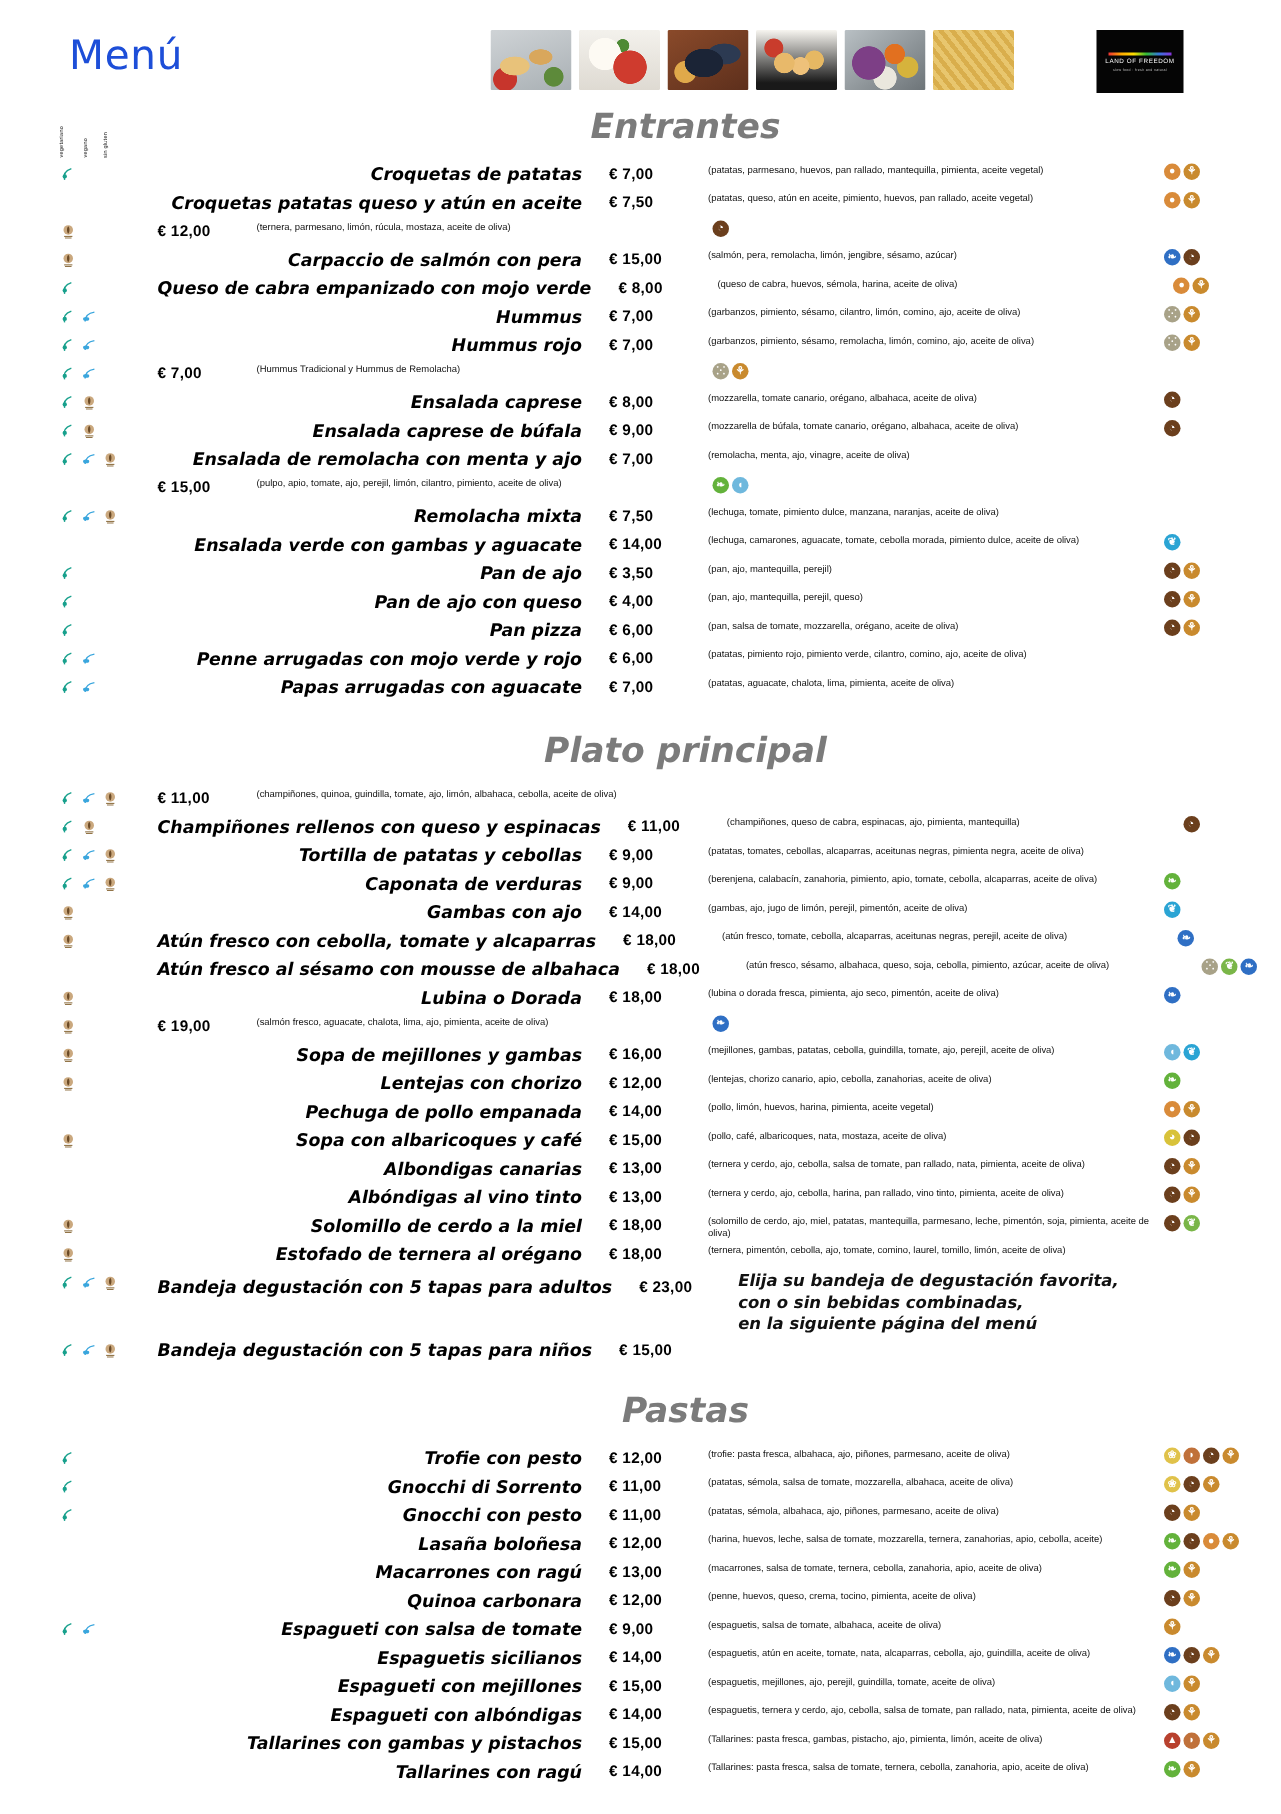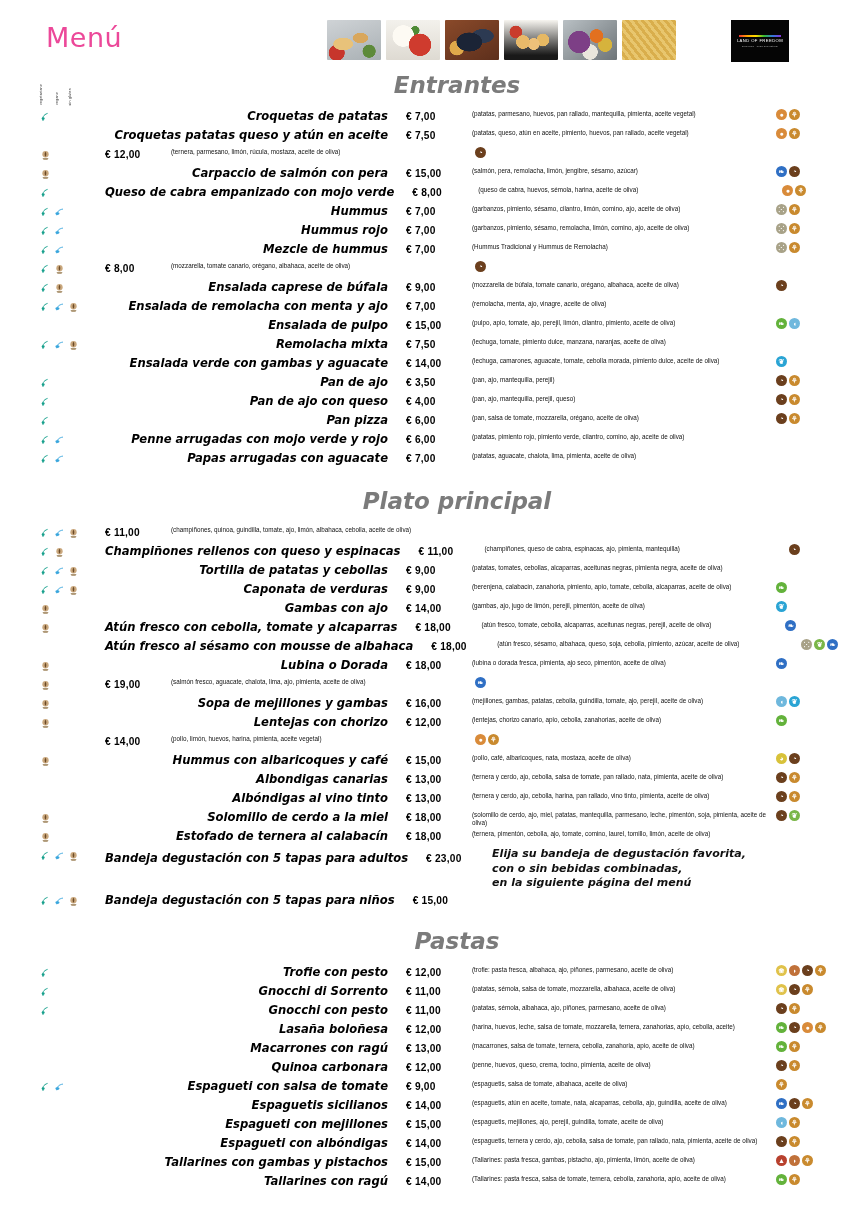--- a/index.html
+++ b/index.html
@@ -16,21 +16,21 @@
   
   .header {
     position: relative;
     height: 70px;
   }
   .menu-title {
     position: absolute;
     left: 46px;
     top: 22px;
     font-size: 27px;
-    color: #ec4899;
+    color: #1d4ed8;
     font-weight: 400;
     letter-spacing: .5px;
     font-family: "DejaVu Sans", sans-serif;
   }
   .photo-strip {
     position: absolute;
     left: 327px;
     top: 20px;
     display: flex;
     gap: 5px;
@@ -371,41 +371,41 @@
         <div class="diet">
           <span class="d-ico"><svg viewBox="0 0 16 16">
               <path d="M11 2C5 4 3 8 4.5 13" stroke="#17a08c" stroke-width="1.4" fill="none"></path>
               <circle cx="4.6" cy="9.6" r="2.1" fill="#17a08c"></circle>
             </svg></span>
           <span class="d-ico"><svg viewBox="0 0 16 16">
               <path d="M13 3C7 4 4 7 4 12" stroke="#3aa6dd" stroke-width="1.4" fill="none"></path>
               <ellipse cx="5" cy="9.6" rx="3" ry="1.9" fill="#3aa6dd"></ellipse>
             </svg></span>
         </div>
-        <div class="name">Mezcle de hummus</div>
         <div class="price">€ 7,00</div>
         <div class="ingr">(Hummus Tradicional y Hummus de Remolacha)</div>
         <div class="allerg">
           <span class="a-ico" style="background: rgb(168, 162, 136);">⁙</span>
           <span class="a-ico" style="background: rgb(201, 138, 46);">⚘</span>
         </div>
       </div>
       <div class="row">
         <div class="diet">
           <span class="d-ico"><svg viewBox="0 0 16 16">
               <path d="M11 2C5 4 3 8 4.5 13" stroke="#17a08c" stroke-width="1.4" fill="none"></path>
               <circle cx="4.6" cy="9.6" r="2.1" fill="#17a08c"></circle>
             </svg></span>
           <span class="d-ico"><svg viewBox="0 0 16 16">
               <circle cx="8" cy="6.2" r="4.6" fill="#caa87e"></circle>
               <path d="M8 2.6c1.6 1.4 1.6 5.8 0 7.2-1.6-1.4-1.6-5.8 0-7.2z" fill="#6b4a26"></path>
               <rect x="4" y="12" width="8" height="1" fill="#8a6a3a"></rect>
               <rect x="4.8" y="13.6" width="6.4" height="0.9" fill="#8a6a3a"></rect>
             </svg></span>
         </div>
+        <div class="name">Ensalada caprese</div>
         <div class="price">€ 8,00</div>
         <div class="ingr">(mozzarella, tomate canario, orégano, albahaca, aceite de oliva)</div>
         <div class="allerg">
           <span class="a-ico" style="background: rgb(107, 63, 29);">◔</span>
         </div>
       </div>
       <div class="row">
         <div class="diet">
           <span class="d-ico"><svg viewBox="0 0 16 16">
               <path d="M11 2C5 4 3 8 4.5 13" stroke="#17a08c" stroke-width="1.4" fill="none"></path>
@@ -442,21 +442,20 @@
               <rect x="4.8" y="13.6" width="6.4" height="0.9" fill="#8a6a3a"></rect>
             </svg></span>
         </div>
         <div class="name">Ensalada de remolacha con menta y ajo</div>
         <div class="price">€ 7,00</div>
         <div class="ingr">(remolacha, menta, ajo, vinagre, aceite de oliva)</div>
         <div class="allerg"></div>
       </div>
       <div class="row">
         <div class="diet"></div>
-        <div class="name">Ensalada de pulpo</div>
         <div class="price">€ 15,00</div>
         <div class="ingr">(pulpo, apio, tomate, ajo, perejil, limón, cilantro, pimiento, aceite de oliva)</div>
         <div class="allerg">
           <span class="a-ico" style="background: rgb(99, 178, 59);">❧</span>
           <span class="a-ico" style="background: rgb(111, 184, 221);">◖</span>
         </div>
       </div>
       <div class="row">
         <div class="diet">
           <span class="d-ico"><svg viewBox="0 0 16 16">
@@ -757,37 +756,38 @@
         </div>
         <div class="name">Lentejas con chorizo</div>
         <div class="price">€ 12,00</div>
         <div class="ingr">(lentejas, chorizo canario, apio, cebolla, zanahorias, aceite de oliva)</div>
         <div class="allerg">
           <span class="a-ico" style="background: rgb(99, 178, 59);">❧</span>
         </div>
       </div>
       <div class="row">
         <div class="diet"></div>
+        <div class="name">Pechuga de pollo empanada</div>
         <div class="price">€ 14,00</div>
         <div class="ingr">(pollo, limón, huevos, harina, pimienta, aceite vegetal)</div>
         <div class="allerg">
           <span class="a-ico" style="background: rgb(217, 139, 58);">●</span>
           <span class="a-ico" style="background: rgb(201, 138, 46);">⚘</span>
         </div>
       </div>
       <div class="row">
         <div class="diet">
           <span class="d-ico"><svg viewBox="0 0 16 16">
               <circle cx="8" cy="6.2" r="4.6" fill="#caa87e"></circle>
               <path d="M8 2.6c1.6 1.4 1.6 5.8 0 7.2-1.6-1.4-1.6-5.8 0-7.2z" fill="#6b4a26"></path>
               <rect x="4" y="12" width="8" height="1" fill="#8a6a3a"></rect>
               <rect x="4.8" y="13.6" width="6.4" height="0.9" fill="#8a6a3a"></rect>
             </svg></span>
         </div>
-        <div class="name">Hummus con albaricoques y café</div>
+        <div class="name">Sopa con albaricoques y café</div>
         <div class="price">€ 15,00</div>
         <div class="ingr">(pollo, café, albaricoques, nata, mostaza, aceite de oliva)</div>
         <div class="allerg">
           <span class="a-ico" style="background: rgb(216, 194, 58);">◕</span>
           <span class="a-ico" style="background: rgb(107, 63, 29);">◔</span>
         </div>
       </div>
       <div class="row">
         <div class="diet"></div>
         <div class="name">Albondigas canarias</div>
@@ -827,21 +827,21 @@
       </div>
       <div class="row">
         <div class="diet">
           <span class="d-ico"><svg viewBox="0 0 16 16">
               <circle cx="8" cy="6.2" r="4.6" fill="#caa87e"></circle>
               <path d="M8 2.6c1.6 1.4 1.6 5.8 0 7.2-1.6-1.4-1.6-5.8 0-7.2z" fill="#6b4a26"></path>
               <rect x="4" y="12" width="8" height="1" fill="#8a6a3a"></rect>
               <rect x="4.8" y="13.6" width="6.4" height="0.9" fill="#8a6a3a"></rect>
             </svg></span>
         </div>
-        <div class="name">Estofado de ternera al calabacín</div>
+        <div class="name">Estofado de ternera al orégano</div>
         <div class="price">€ 18,00</div>
         <div class="ingr">(ternera, pimentón, cebolla, ajo, tomate, comino, laurel, tomillo, limón, aceite de oliva)</div>
         <div class="allerg"></div>
       </div>
       <div class="row tall">
         <div class="diet">
           <span class="d-ico"><svg viewBox="0 0 16 16">
               <path d="M11 2C5 4 3 8 4.5 13" stroke="#17a08c" stroke-width="1.4" fill="none"></path>
               <circle cx="4.6" cy="9.6" r="2.1" fill="#17a08c"></circle>
             </svg></span>

